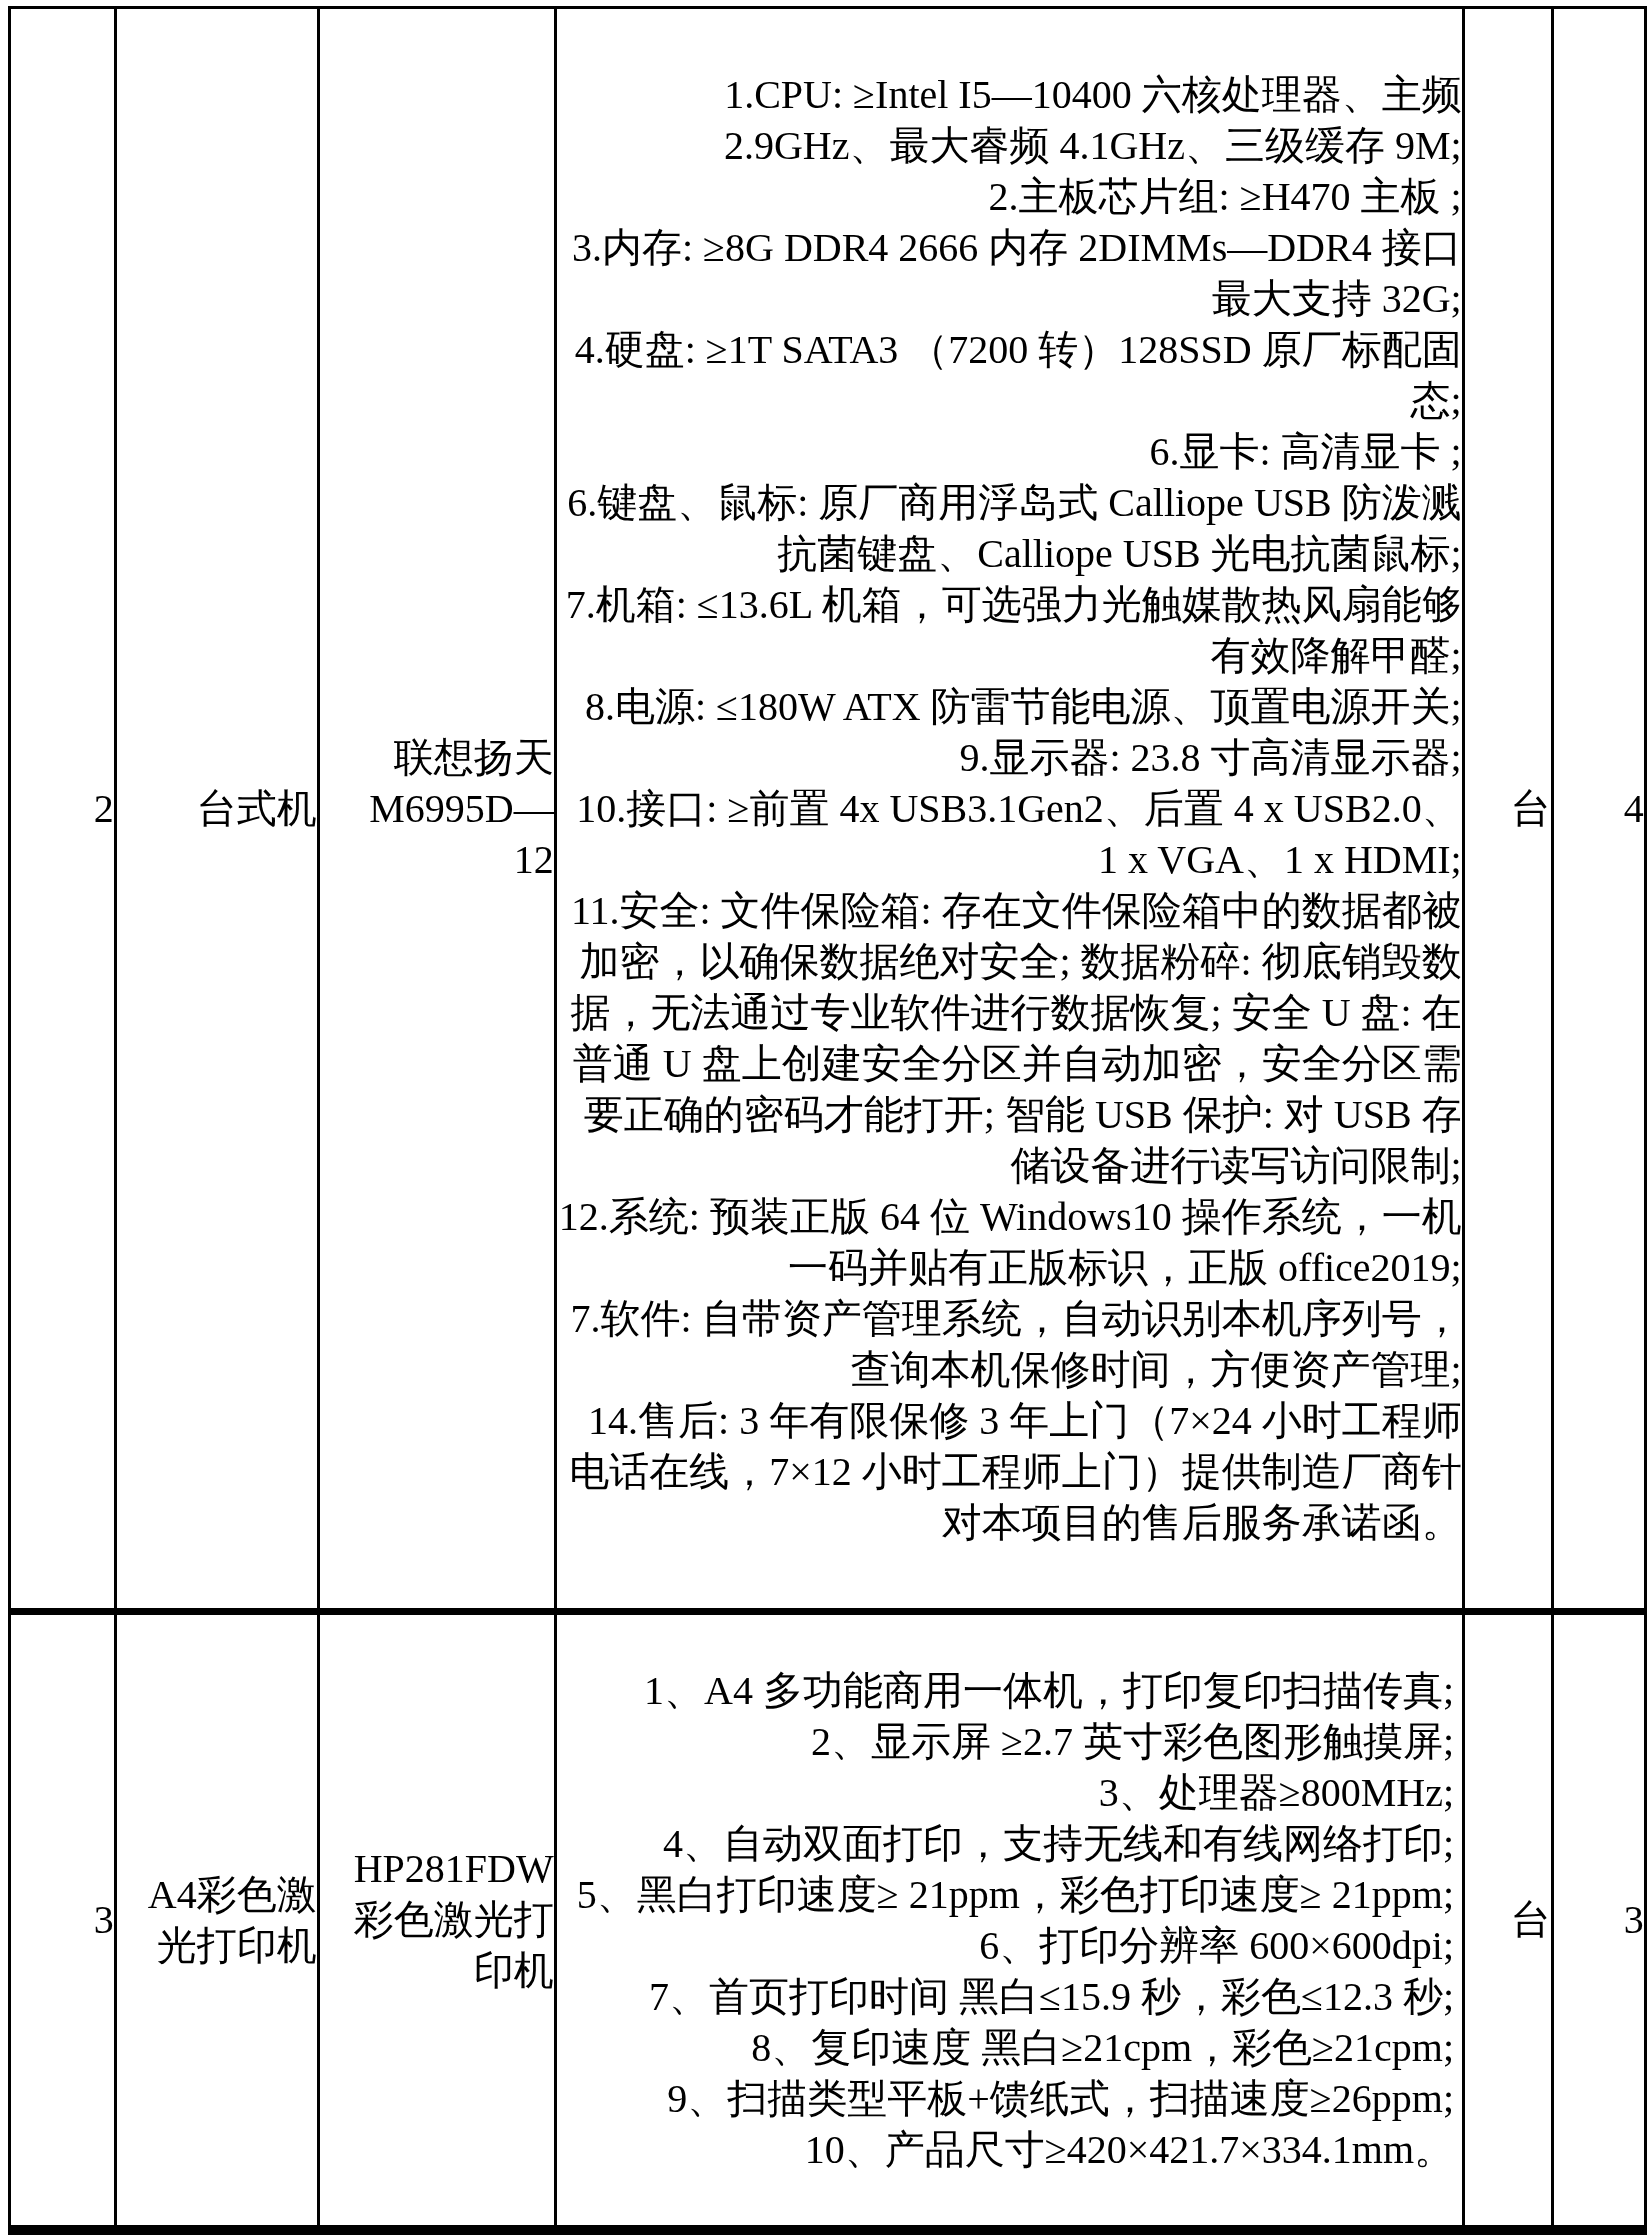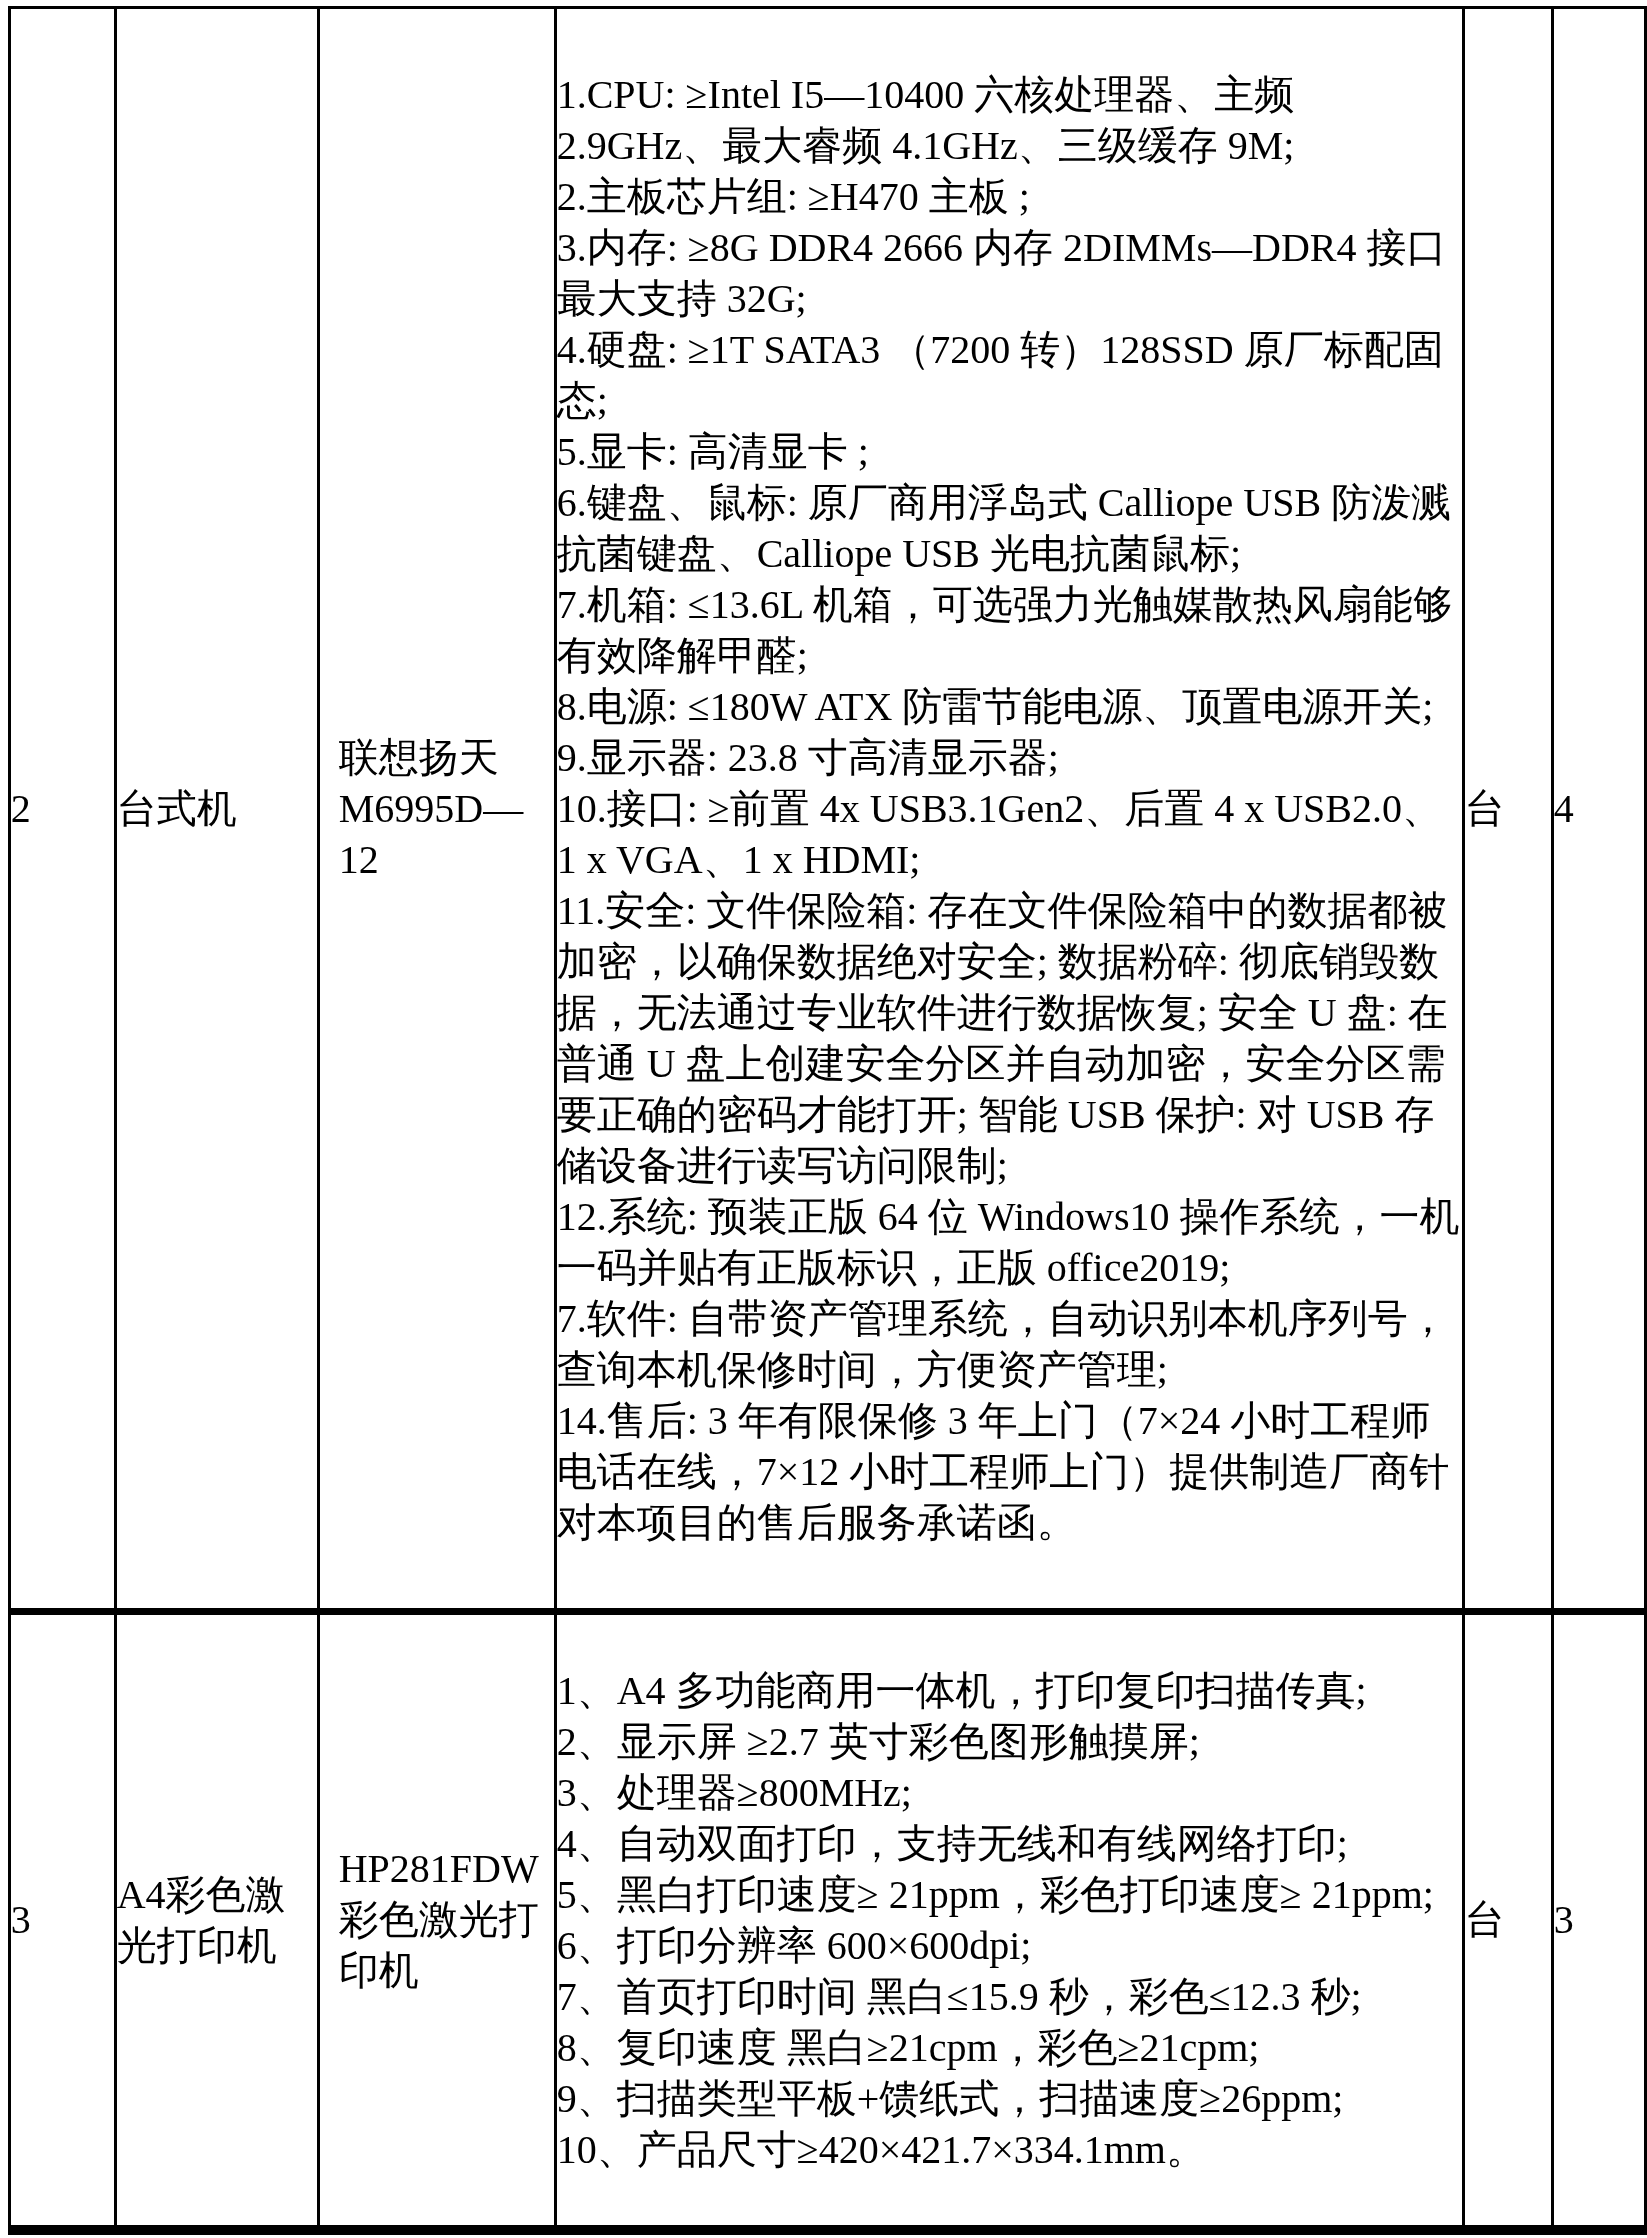--- a/index.html
+++ b/index.html
@@ -20,21 +20,21 @@
     position: absolute;
     left: 7.7px;
     top: 6.2px;
     width: 1636px;
     border-collapse: collapse;
     table-layout: fixed;
   }
   table.spec-table td {
     border: 3.1px solid #000;
     vertical-align: middle;
-    text-align: left;
+    text-align: right;
     font-size: 40px;
     line-height: 51px;
     padding: 0;
     overflow: hidden;
   }
   tr.row-desktop { height: 1604px; }
   tr.row-printer { height: 618px; }
   tr.row-printer td {
     border-top: 7.7px solid #000;
     border-bottom: 10.8px solid #000;
@@ -77,21 +77,21 @@
           <div class="lines">联想扬天
 M6995D—
 12</div>
         </td>
         <td class="cell-specs">
           <div>
               <div class="spec-item">1.CPU: ≥Intel I5—10400 六核处理器、主频 2.9GHz、最大睿频 4.1GHz、三级缓存 9M;</div>
               <div class="spec-item">2.主板芯片组: ≥H470 主板 ;</div>
               <div class="spec-item">3.内存: ≥8G DDR4 2666 内存 2DIMMs—DDR4 接口 最大支持 32G;</div>
               <div class="spec-item">4.硬盘: ≥1T SATA3 （7200 转）128SSD 原厂标配固态;</div>
-              <div class="spec-item">5.显卡: 高清显卡 ;</div>
+              <div class="spec-item">6.显卡: 高清显卡 ;</div>
               <div class="spec-item">6.键盘、鼠标: 原厂商用浮岛式 Calliope USB 防泼溅抗菌键盘、Calliope USB 光电抗菌鼠标;</div>
               <div class="spec-item">7.机箱: ≤13.6L 机箱，可选强力光触媒散热风扇能够有效降解甲醛;</div>
               <div class="spec-item">8.电源: ≤180W ATX 防雷节能电源、顶置电源开关;</div>
               <div class="spec-item">9.显示器: 23.8 寸高清显示器;</div>
               <div class="spec-item">10.接口: ≥前置 4x USB3.1Gen2、后置 4 x USB2.0、1 x VGA、1 x HDMI;</div>
               <div class="spec-item">11.安全: 文件保险箱: 存在文件保险箱中的数据都被加密，以确保数据绝对安全; 数据粉碎: 彻底销毁数据，无法通过专业软件进行数据恢复; 安全 U 盘: 在普通 U 盘上创建安全分区并自动加密，安全分区需要正确的密码才能打开; 智能 USB 保护: 对 USB 存储设备进行读写访问限制;</div>
               <div class="spec-item">12.系统: 预装正版 64 位 Windows10 操作系统，一机一码并贴有正版标识，正版 office2019;</div>
               <div class="spec-item">7.软件: 自带资产管理系统，自动识别本机序列号，查询本机保修时间，方便资产管理;</div>
               <div class="spec-item">14.售后: 3 年有限保修 3 年上门（7×24 小时工程师电话在线，7×12 小时工程师上门）提供制造厂商针对本项目的售后服务承诺函。</div>
             </div>

